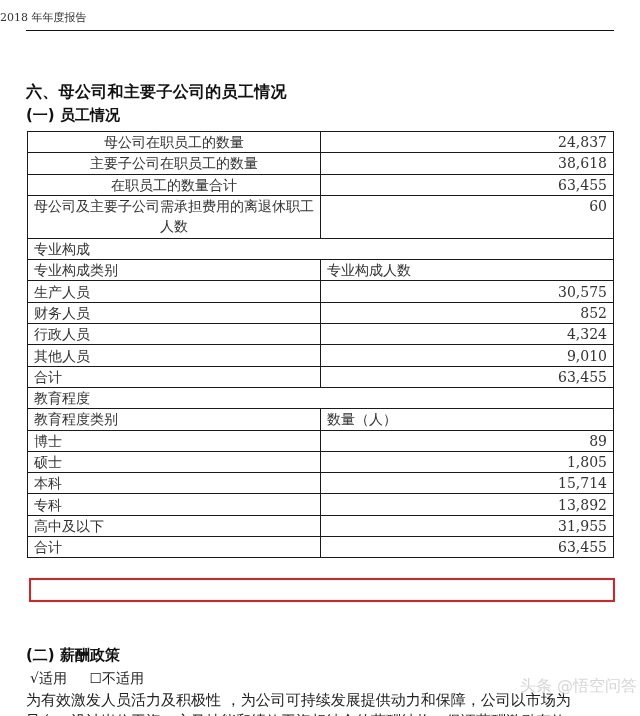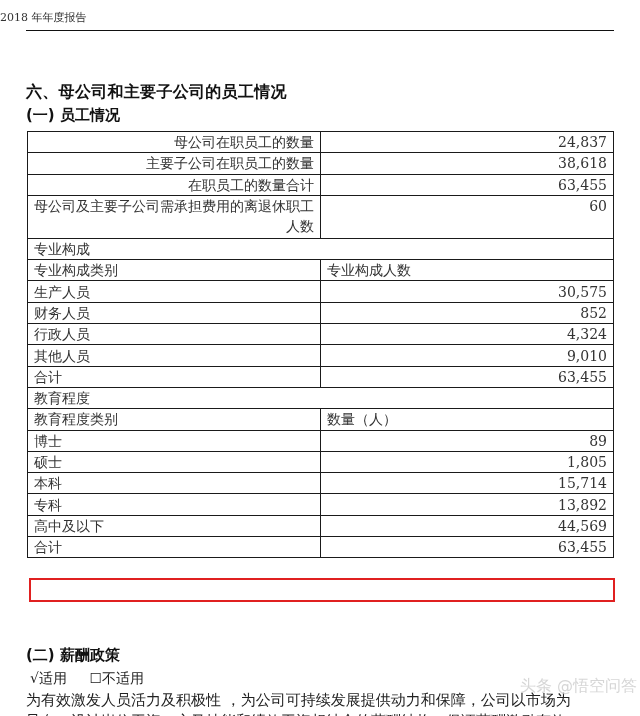--- a/index.html
+++ b/index.html
@@ -66,21 +66,21 @@
     color: #333;
   }
   table.staff td {
     border: 1px solid #1a1a1a;
     padding: 0 6px;
     height: 20.3px;
     line-height: 20px;
     white-space: nowrap;
     overflow: hidden;
   }
-  table.staff td.label { text-align: right; }
+  table.staff td.label { text-align: center; }
   table.staff td.center { }
   table.staff td.num { text-align: right; }
   table.staff td.tall {
     height: 42px;
     line-height: 20px;
     white-space: normal;
     vertical-align: top;
   }
   table.staff col.c1 { width: 293px; }
   table.staff col.c2 { width: 293px; }
@@ -200,21 +200,21 @@
     <tr>
       <td class="center">本科</td>
       <td class="num">15,714</td>
     </tr>
     <tr>
       <td class="center">专科</td>
       <td class="num">13,892</td>
     </tr>
     <tr>
       <td class="center">高中及以下</td>
-      <td class="num">44,569</td>
+      <td class="num">31,955</td>
     </tr>
     <tr>
       <td class="center">合计</td>
       <td class="num">63,455</td>
     </tr>
   </tbody>
 </table>
 
 <div class="red-box"></div>
 

